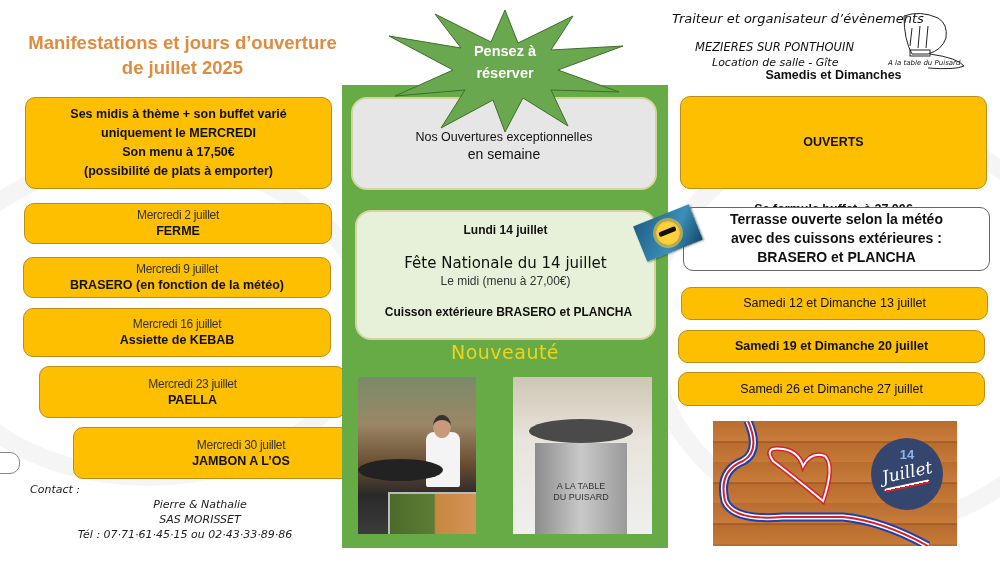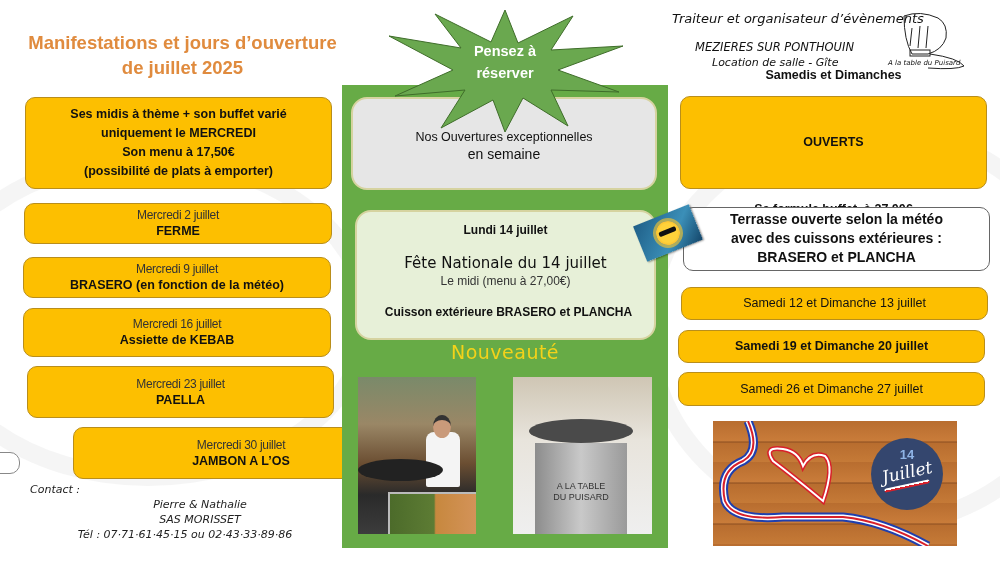--- a/index.html
+++ b/index.html
@@ -104,21 +104,21 @@
   <div class="evt">FERME</div>
 </div>
 <div class="ybox" style="left:23px;top:257px;width:308px;height:41px;">
   <div class="day">Mercredi 9 juillet</div>
   <div class="evt">BRASERO (en fonction de la météo)</div>
 </div>
 <div class="ybox" style="left:23px;top:308px;width:308px;height:49px;">
   <div class="day">Mercredi 16 juillet</div>
   <div class="evt">Assiette de KEBAB</div>
 </div>
-<div class="ybox" style="left:27px;top:366px;width:307px;height:52px;">
+<div class="ybox" style="left:39px;top:366px;width:307px;height:52px;">
   <div class="day">Mercredi 23 juillet</div>
   <div class="evt">PAELLA</div>
 </div>
 <div class="ybox" style="left:25px;top:427px;width:336px;height:52px;margin-left:48px;">
   <div class="day">Mercredi 30 juillet</div>
   <div class="evt">JAMBON A L’OS</div>
 </div>
 
 <div class="half-oval"></div>
 

